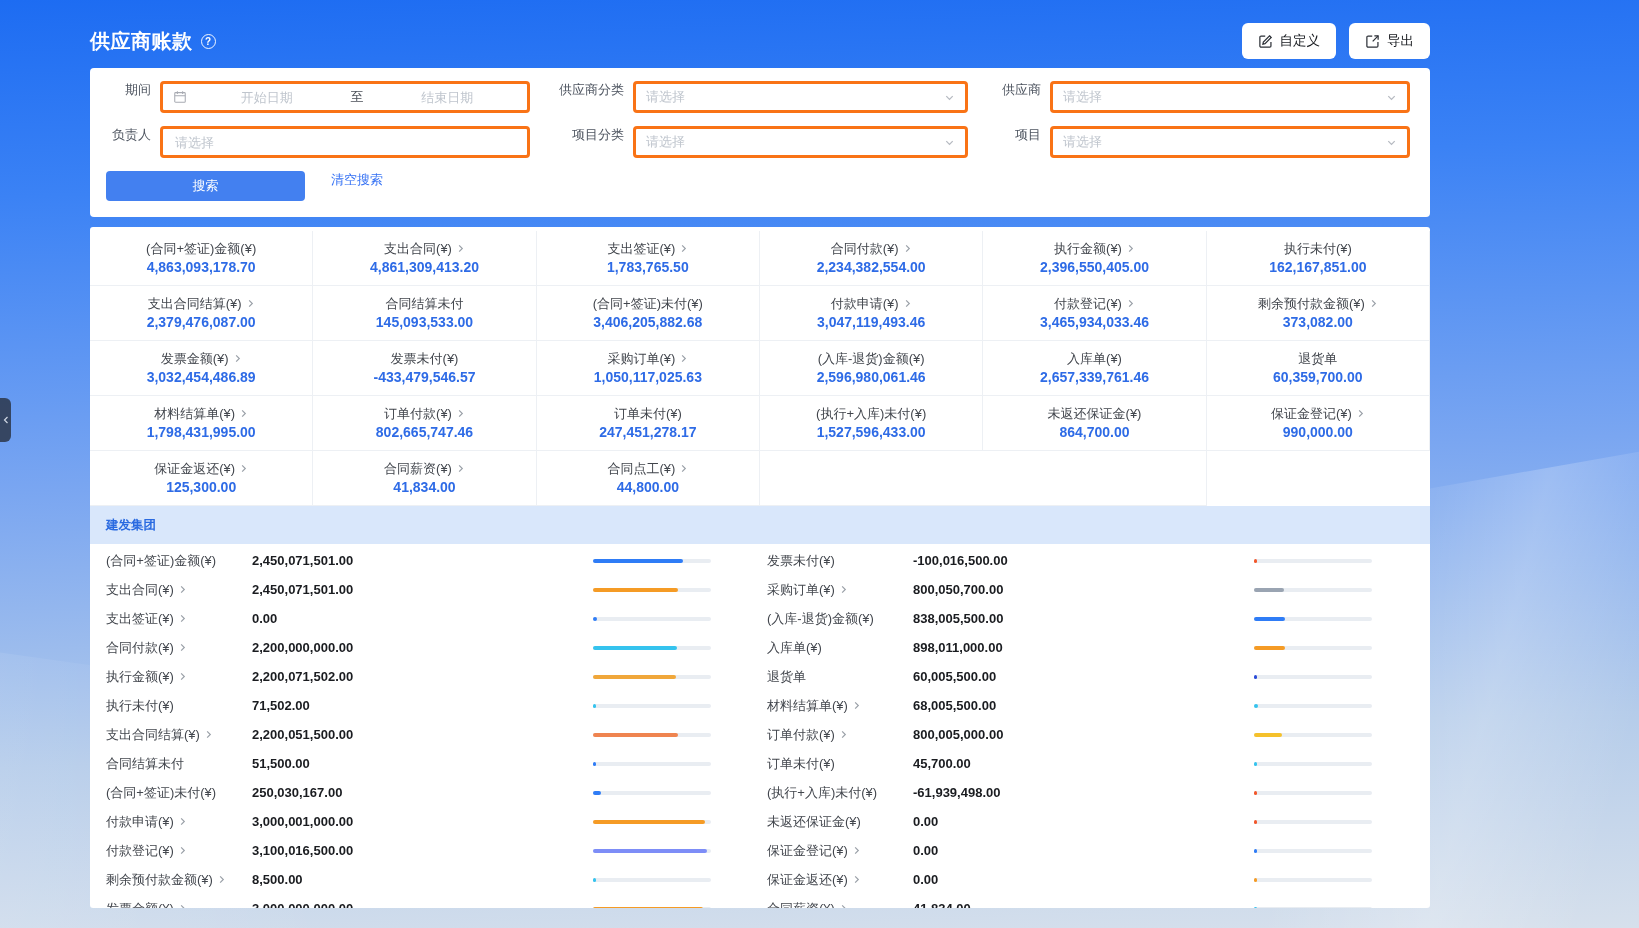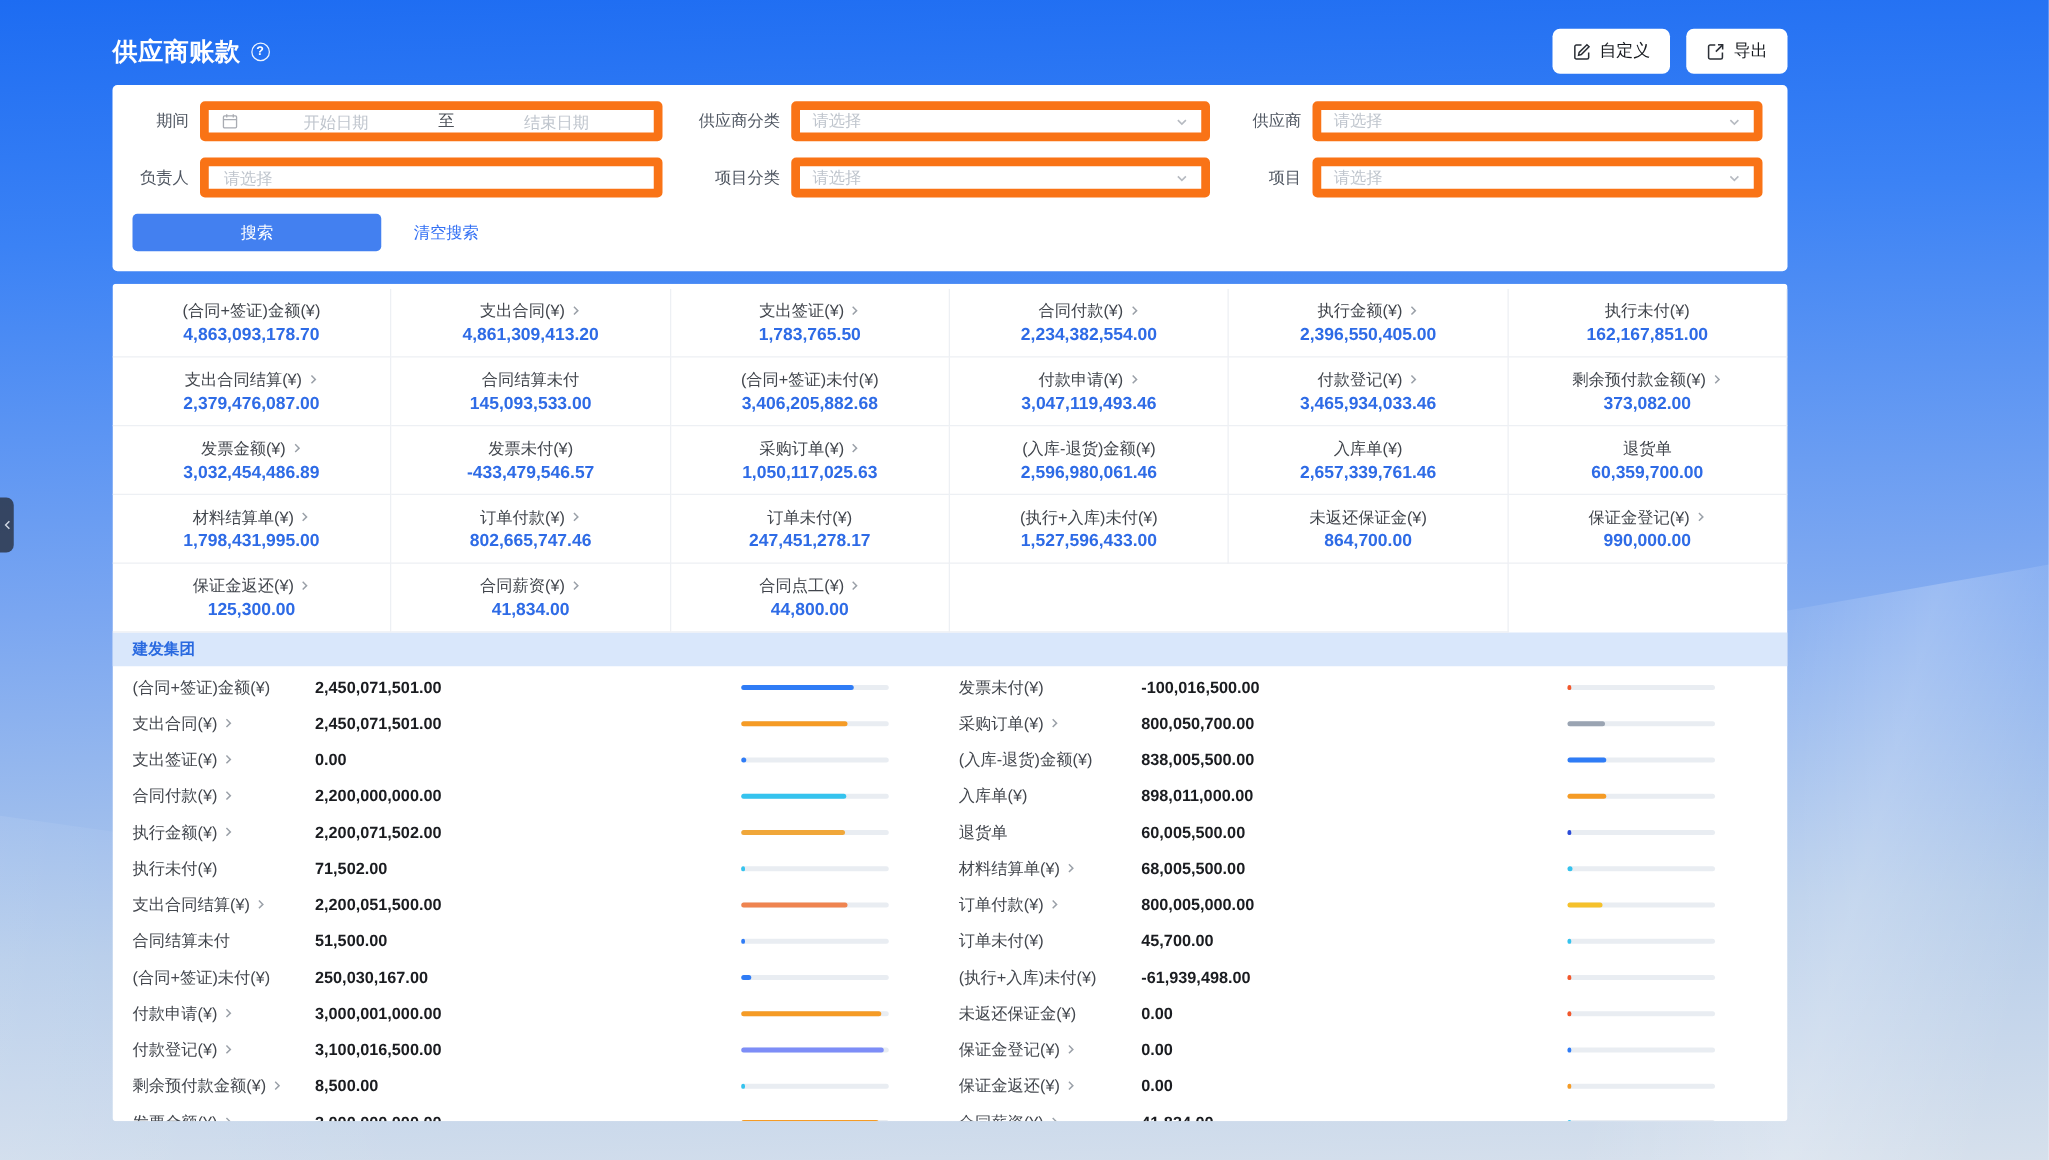--- a/index.html
+++ b/index.html
@@ -23,25 +23,25 @@
   .help-badge { width: 15px; height: 15px; border: 1px solid rgba(255,255,255,.92); border-radius: 50%;
     color: #fff; font-size: 10px; font-weight: 700; display: flex; align-items: center; justify-content: center;
     margin-left: 8px; cursor: pointer; }
   .header-actions { margin-left: auto; display: flex; gap: 13px; }
   .hbtn { height: 36px; padding: 12px 16px; background: #fff; border: none; border-radius: 6px;
     display: inline-flex; align-items: center; gap: 7px; font-size: 13.5px; color: #16191e;
     cursor: pointer; font-family: inherit; }
 
   
   .filter-card { margin-top: 7px; background: #fff; border-radius: 4px; padding: 13px 16px 16px; }
-  .f-row { display: flex; align-items: center; margin-bottom: 13px; }
+  .f-row { display: flex; margin-bottom: 13px; }
   .f-actions { margin-bottom: 0; }
   .f-label { flex: none; font-size: 13px; color: #4e5560; text-align: right; padding-right: 9px; white-space: nowrap; }
   .fl1 { width: 54px; } .fl2 { width: 103px; } .fl3 { width: 82px; }
-  .field { height: 32px; border: 7px solid #f97316; border-radius: 4px; background: #fff;
+  .field { height: 32px; border: 3px solid #f97316; border-radius: 4px; background: #fff;
     display: flex; align-items: center; font-size: 13px; flex: none; }
   .fw1 { width: 370px; } .fw2 { width: 335px; } .fw3 { width: 360px; }
   .field input { border: none; outline: none; font-size: 13px; font-family: inherit; color: #333;
     min-width: 0; background: transparent; width: 100%; }
   .field input::placeholder { color: #bfc5cd; }
   .date-field input { flex: 1; text-align: center; }
   .date-sep { color: #4b5058; font-size: 13px; flex: none; padding: 0 4px; }
   .cal-icon { margin-left: 10px; flex: none; display: flex; }
   .select-field { justify-content: space-between; padding: 0 10px; cursor: pointer; }
   .select-placeholder { color: #bfc5cd; }
@@ -52,21 +52,21 @@
   .clear-link { margin-left: 26px; color: #3370f4; font-size: 13px; cursor: pointer; }
 
   
   .main-card { margin-top: 10px; background: #fff; border-radius: 3px; border-top: 4px solid rgba(255,255,255,.55); overflow: hidden; }
   .stats-grid { display: grid; grid-template-columns: repeat(6, 1fr); }
   .stat-cell { height: 55px; border-right: 1px solid #edf0f4; border-bottom: 1px solid #edf0f4;
     display: flex; flex-direction: column; align-items: center; justify-content: center; gap: 5px; cursor: default; }
   .stat-label { font-size: 13px; color: #41454c; display: flex; align-items: center; gap: 4px; line-height: 1; white-space: nowrap; }
   .stat-value { font-size: 14px; font-weight: 700; color: #2e6be6; line-height: 1; }
 
-  .group-band { height: 27px; background: #d9e7fb; display: flex; align-items: center; padding: 0 16px; }
+  .group-band { height: 38px; background: #d9e7fb; display: flex; align-items: center; padding: 0 16px; }
   .group-name { font-size: 12.5px; font-weight: 700; color: #2a6ae0; }
   .group-cols { display: flex; gap: 56px; padding: 2px 58px 0 16px; height: 364px; overflow: hidden; }
   .g-col { flex: 1; min-width: 0; }
   .g-row { height: 29px; display: flex; align-items: center; }
   .g-label { width: 146px; flex: none; display: flex; align-items: center; gap: 4px; font-size: 13px;
     color: #42464d; white-space: nowrap; overflow: hidden; }
   .g-value { flex: 1; font-size: 13px; font-weight: 700; color: #1a1c20; white-space: nowrap; }
   .g-bar { width: 118px; height: 4px; border-radius: 2px; background: #e9edf2; flex: none; position: relative; }
   .g-fill { position: absolute; left: 0; top: 0; height: 4px; border-radius: 2px; min-width: 3px; }
 

